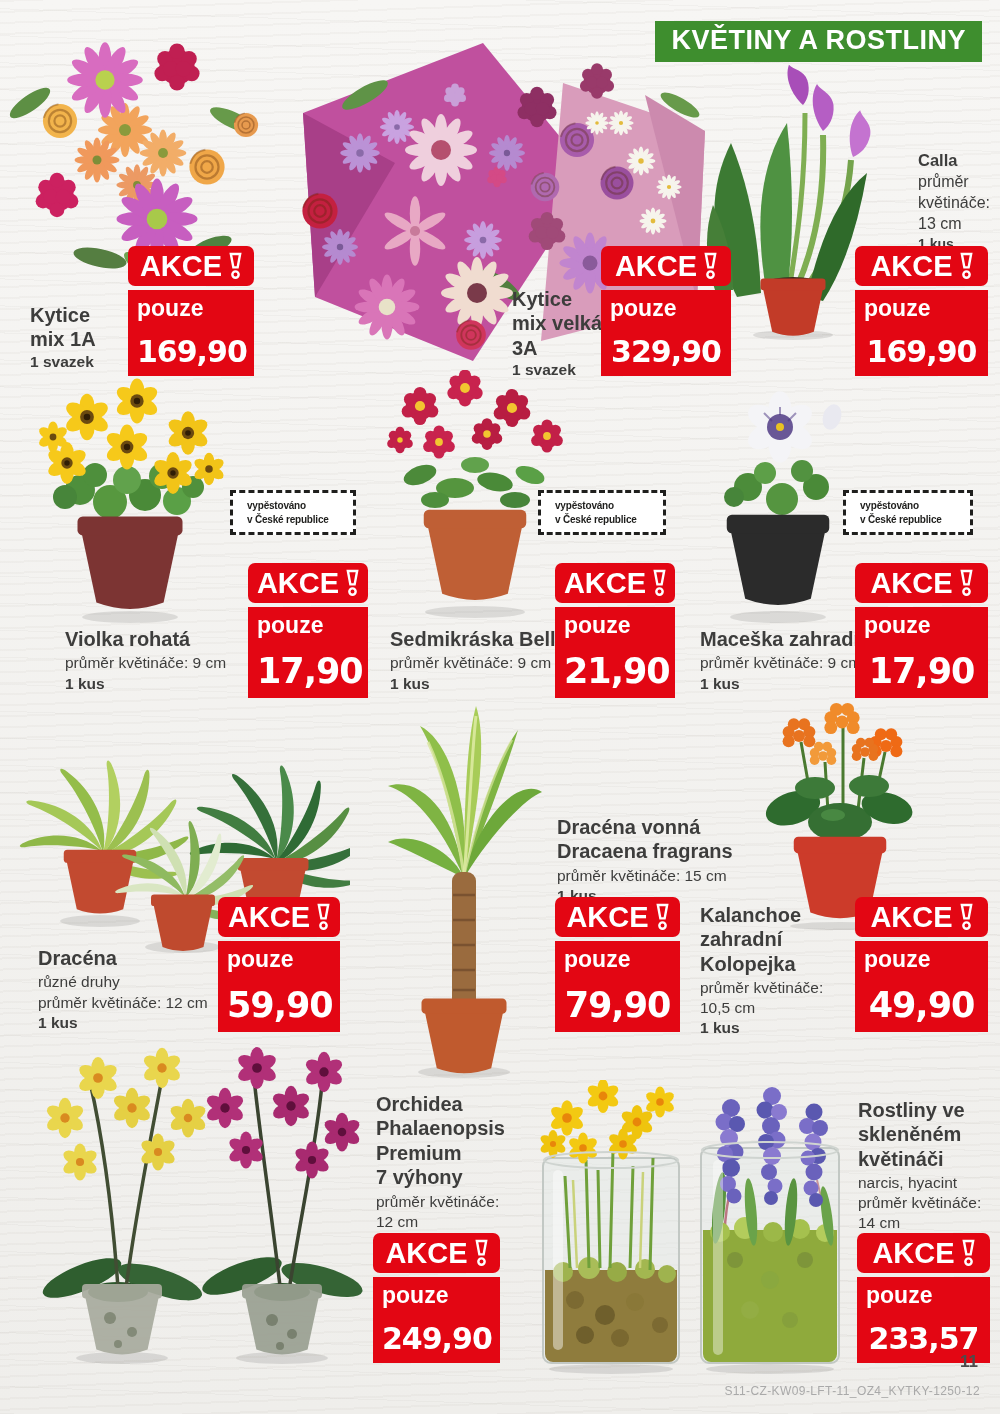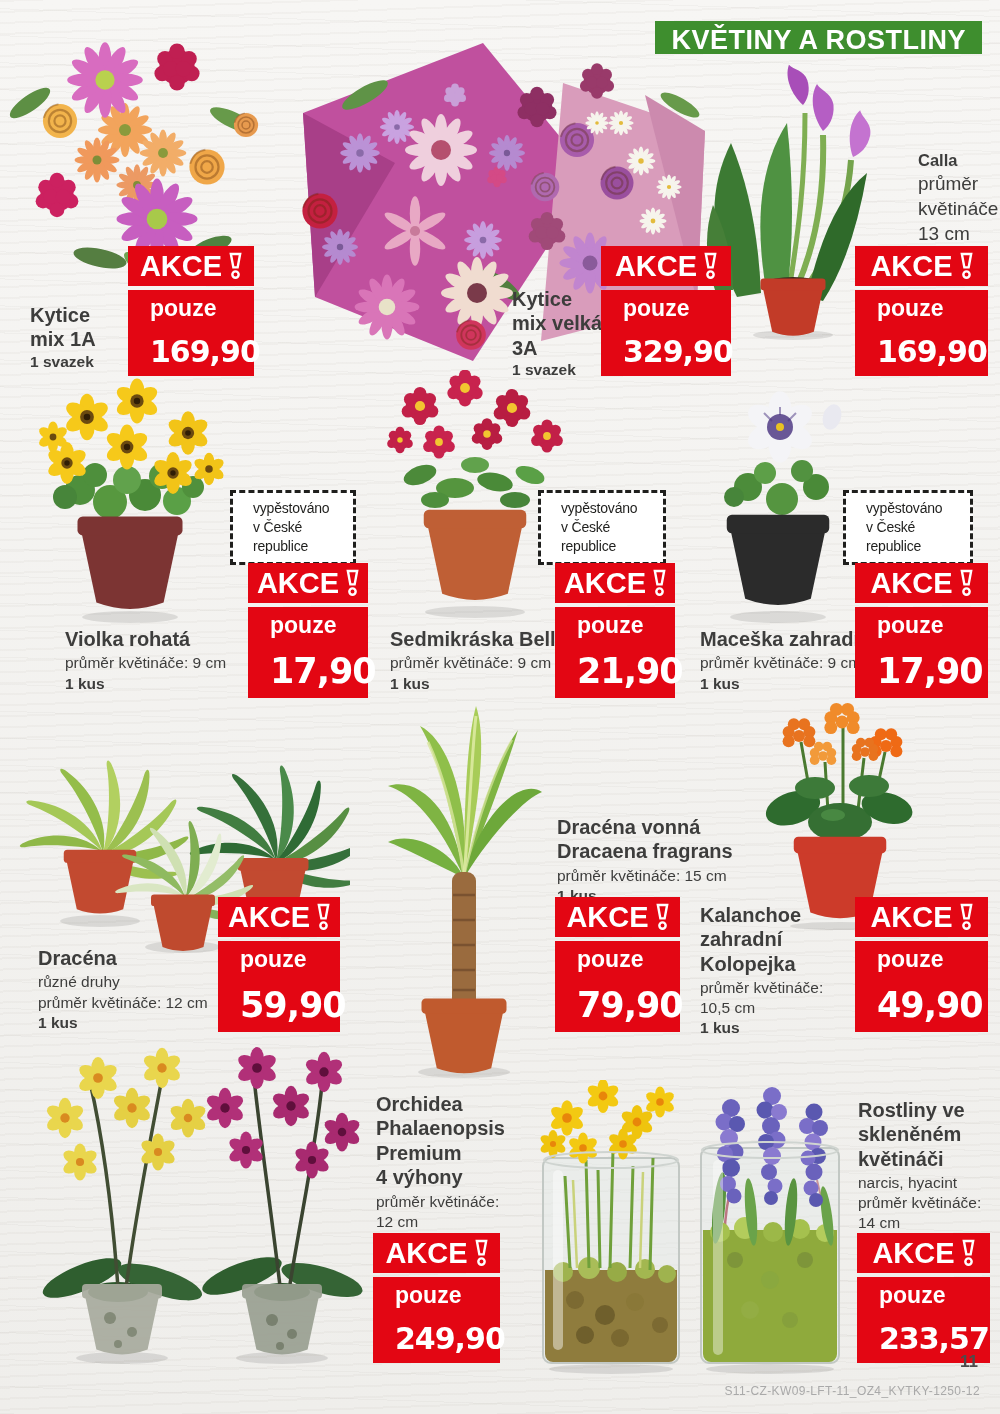--- a/index.html
+++ b/index.html
@@ -14,47 +14,47 @@
     position:relative;width:1000px;height:1414px;margin:0 auto;overflow:hidden;
     background-color:#f4f3f1;
     background-image:
       repeating-linear-gradient(178deg, rgba(150,140,128,.06) 0 2px, rgba(255,255,255,0) 2px 11px),
       repeating-linear-gradient(2deg, rgba(120,115,105,.05) 0 1px, transparent 1px 27px),
       linear-gradient(#f7f6f4,#efeeeb);
   }
   .photo{position:absolute;z-index:1}
   .header{
     position:absolute;right:18px;top:21px;z-index:3;background:var(--green);color:#fff;
-    font-weight:bold;font-size:27px;letter-spacing:.5px;padding:6px 16px 0;line-height:1;
+    font-weight:bold;font-size:27px;letter-spacing:.5px;padding:6px 16px 8px;line-height:1;
   }
   .p-label{position:absolute;z-index:2;color:var(--ink)}
   .p-label .name{font-size:20px;font-weight:bold;line-height:1.22}
   .p-label .sub{font-size:15.5px;line-height:1.3;margin-top:2px}
   .p-label .sub:empty{margin-top:0}
   .p-label .qty{font-size:15.5px;font-weight:bold;line-height:1.3}
   .p-label.label-sm .name{font-size:16.5px}
-  .p-label.label-sm .sub{font-size:19px}
+  .p-label.label-sm .sub{font-size:16px}
   .p-label.label-sm .qty{font-size:14px}
   .unit{position:absolute;z-index:3;display:flex;flex-direction:column;gap:4px}
   .akce{
     background:var(--red);height:40px;display:flex;align-items:center;justify-content:center;
-    gap:7px;color:#fff;font-weight:bold;font-size:29px;line-height:1;
+    gap:7px;color:#fff;font-weight:bold;font-size:29px;line-height:1;border-radius:7px;
   }
   .excl{display:block}
-  .pricebox{background:var(--red);color:#fff;padding:7px 22px 9px}
+  .pricebox{background:var(--red);color:#fff;padding:7px 9px 9px}
   .pouze{font-size:23px;font-weight:bold;line-height:1}
   .price{
     font-family:"DejaVu Sans",sans-serif;font-weight:bold;line-height:1;margin-top:17px;
     letter-spacing:-1px;text-align:center;white-space:nowrap;
   }
   .p5{font-size:35px}
   .p6{font-size:30px}
   .grown{
     position:absolute;z-index:3;background:#fff;border:3px dashed #1f1f1d;color:#1f1f1d;
-    padding:6px 4px 6px 20px;font-weight:normal;font-size:14px;line-height:1.35;letter-spacing:-.2px;
+    padding:6px 4px 6px 14px;font-weight:bold;font-size:10px;line-height:1.35;letter-spacing:-.2px;
   }
   .pagenum{position:absolute;right:22px;top:1352px;z-index:3;font-size:17px;font-weight:bold;color:#4c4c4c}
   .code{position:absolute;right:20px;top:1384px;z-index:3;font-size:12px;color:#a9a9a9;letter-spacing:.4px}
   .defs{position:absolute;width:0;height:0}
 </style>
 </head>
 <body>
 
 <div class="page">
 
@@ -779,21 +779,21 @@
         <div>průměr květináče:</div>
         <div>10,5 cm</div>
       </div>
     <div class="qty">1 kus</div>
   </div>
   <div class="p-label" style="left:376px;top:1092px;width:150px">
     <div class="name">
         <div>Orchidea</div>
         <div>Phalaenopsis</div>
         <div>Premium</div>
-        <div>4 výhony</div>
+        <div>7 výhony</div>
       </div>
     <div class="sub">
         <div>průměr květináče:</div>
         <div>12 cm</div>
       </div>
     <div class="qty">1 kus</div>
   </div>
   <div class="p-label" style="left:858px;top:1098px;width:140px">
     <div class="name">
         <div>Rostliny ve</div>

